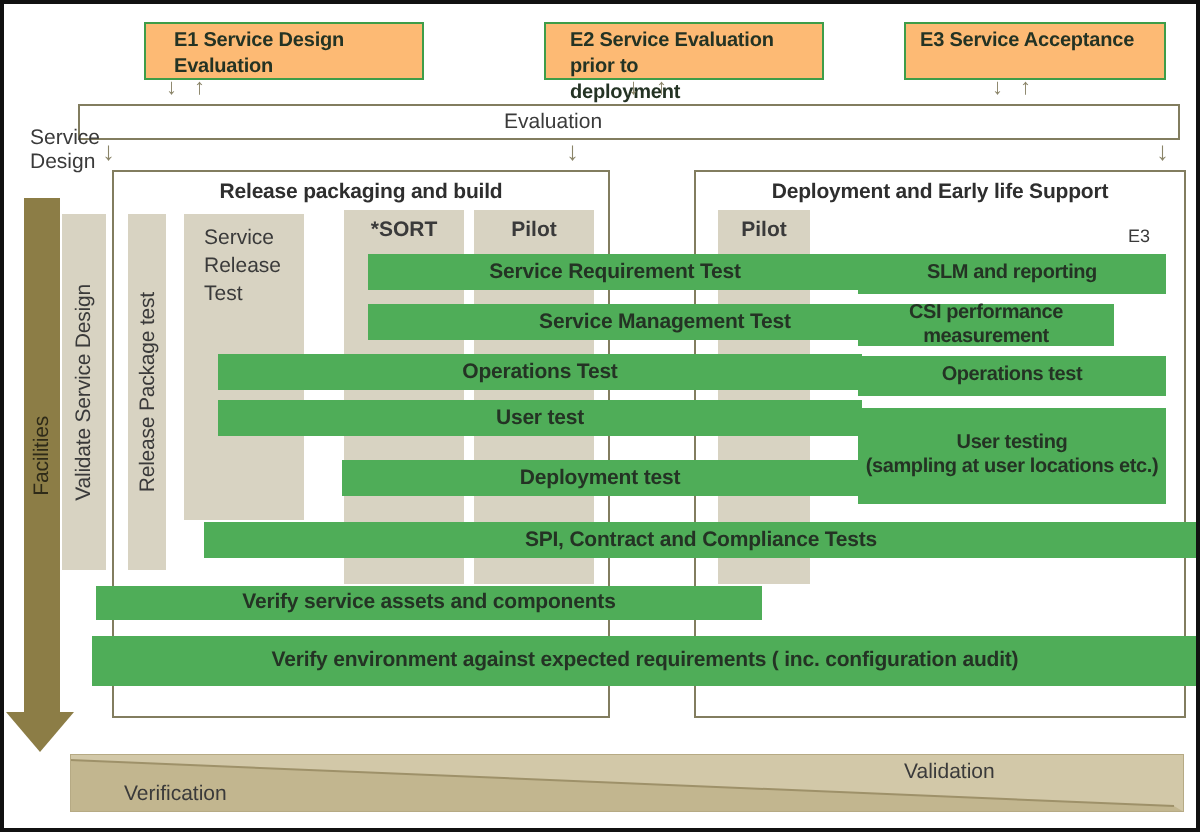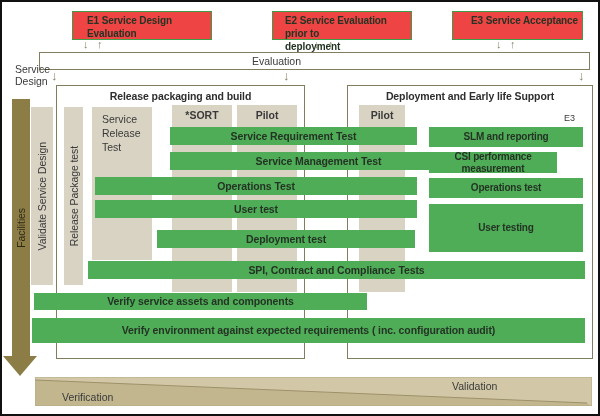--- a/index.html
+++ b/index.html
@@ -3,21 +3,21 @@
 <meta charset="utf-8">
 <style>
   html,body{margin:0;padding:0;background:#fff;}
   #canvas{
     position:relative;width:600px;height:416px;box-sizing:border-box;
     border:2px solid #111;background:#fff;overflow:hidden;
     font-family:"Liberation Sans",sans-serif;color:#333;
   }
   .abs{position:absolute;box-sizing:border-box;}
   .ebox{
-    background:#ef4444;border:1px solid #3e9d49;color:#243324;
+    background:#fdba74;border:1px solid #3e9d49;color:#243324;
     font-size:10px;font-weight:bold;line-height:13px;letter-spacing:-0.1px;
     padding-top:2px;
   }
   .ebox span{display:block;}
   .arrow{color:#8a8468;text-align:center;}
   .pair-arrow{font-size:11px;line-height:11px;}
   .marker-arrow{font-size:13px;line-height:14px;}
   .marker-label{font-size:9px;color:#3a3a3a;margin-top:41px;}
   .evalbar{background:#fff;border:1px solid #827d5f;}
   .evalbar .lbl{position:absolute;left:212px;top:2px;font-size:10.5px;color:#3a3a3a;}
@@ -25,21 +25,21 @@
   .sectiontitle{position:absolute;top:4px;left:0;width:100%;text-align:center;
     font-size:10.5px;font-weight:bold;color:#2e2e2e;letter-spacing:-0.1px;}
   .vcol{background:#d8d3c2;display:flex;align-items:center;justify-content:center;}
   .vtext{writing-mode:vertical-rl;transform:rotate(180deg);
     font-size:10.5px;color:#3a3a3a;white-space:nowrap;letter-spacing:-0.1px;}
   .stagecol{background:#d8d3c2;text-align:center;padding-top:4px;
     font-size:10.5px;font-weight:bold;color:#3a3a3a;}
   .bar{
     background:#4fad58;color:#243324;font-size:10.5px;font-weight:bold;
     display:flex;align-items:center;justify-content:center;text-align:center;
-    letter-spacing:-0.1px;z-index:5;line-height:11px;
+    letter-spacing:-0.1px;z-index:5;line-height:11px;margin-left:14px;
   }
   .elsbox{
     background:#4fad58;color:#243324;font-size:10px;font-weight:bold;
     display:flex;flex-direction:column;align-items:center;justify-content:center;
     text-align:center;letter-spacing:-0.2px;line-height:12px;z-index:5;
   }
   .facbar{background:#8c7d46;display:flex;align-items:center;justify-content:center;}
   .facbar .vtext{color:#2e2a18;}
   .fachead{width:0;height:0;border-left:17px solid transparent;
     border-right:17px solid transparent;border-top:20px solid #8c7d46;}
@@ -53,21 +53,21 @@
 <div id="canvas">
 
   <div class="abs ebox" style="left:70px;top:9px;width:140px;height:29px;padding-left:14px;">
     <span>E1 Service Design</span>
     <span>Evaluation</span>
   </div>
   <div class="abs ebox" style="left:270px;top:9px;width:140px;height:29px;padding-left:12px;">
     <span>E2 Service Evaluation prior to</span>
     <span>deployment</span>
   </div>
-  <div class="abs ebox" style="left:450px;top:9px;width:131px;height:29px;padding-left:18px;">
+  <div class="abs ebox" style="left:450px;top:9px;width:131px;height:29px;padding-left:7px;">
     <span>E3 Service Acceptance</span>
   </div>
 
   <span class="abs arrow pair-arrow" style="left:81px;top:37px;">↓</span>
   <span class="abs arrow pair-arrow" style="left:95px;top:37px;">↑</span>
   <span class="abs arrow pair-arrow" style="left:312px;top:37px;">↓</span>
   <span class="abs arrow pair-arrow" style="left:326px;top:37px;">↑</span>
   <span class="abs arrow pair-arrow" style="left:494px;top:37px;">↓</span>
   <span class="abs arrow pair-arrow" style="left:508px;top:37px;">↑</span>
 
@@ -129,20 +129,21 @@
     <span>SLM and reporting</span>
   </div>
   <div class="abs elsbox" style="left:427px;top:150px;width:128px;height:21px;">
     <span>CSI performance measurement</span>
   </div>
   <div class="abs elsbox" style="left:427px;top:176px;width:154px;height:20px;">
     <span>Operations test</span>
   </div>
   <div class="abs elsbox" style="left:427px;top:202px;width:154px;height:48px;">
     <span>User testing</span>
+    <span>(sampling at user locations etc.)</span>
   </div>
 
   <div class="abs" style="left:33px;top:375px;width:557px;height:29px;">
     <svg width="557" height="29">
       <rect x="0" y="0" width="557" height="29" fill="#d2c8a8"></rect>
       <polygon points="0,3 552,26 557,29 0,29" fill="#c2b68f"></polygon>
       <line x1="0" y1="3" x2="552" y2="26" stroke="#9e9169" stroke-width="1"></line>
       <rect x="0" y="0" width="557" height="29" fill="none" stroke="#b6aa84" stroke-width="1"></rect>
     </svg>
     <span class="wedgelbl" style="left:27px;top:14px;">Verification</span>

